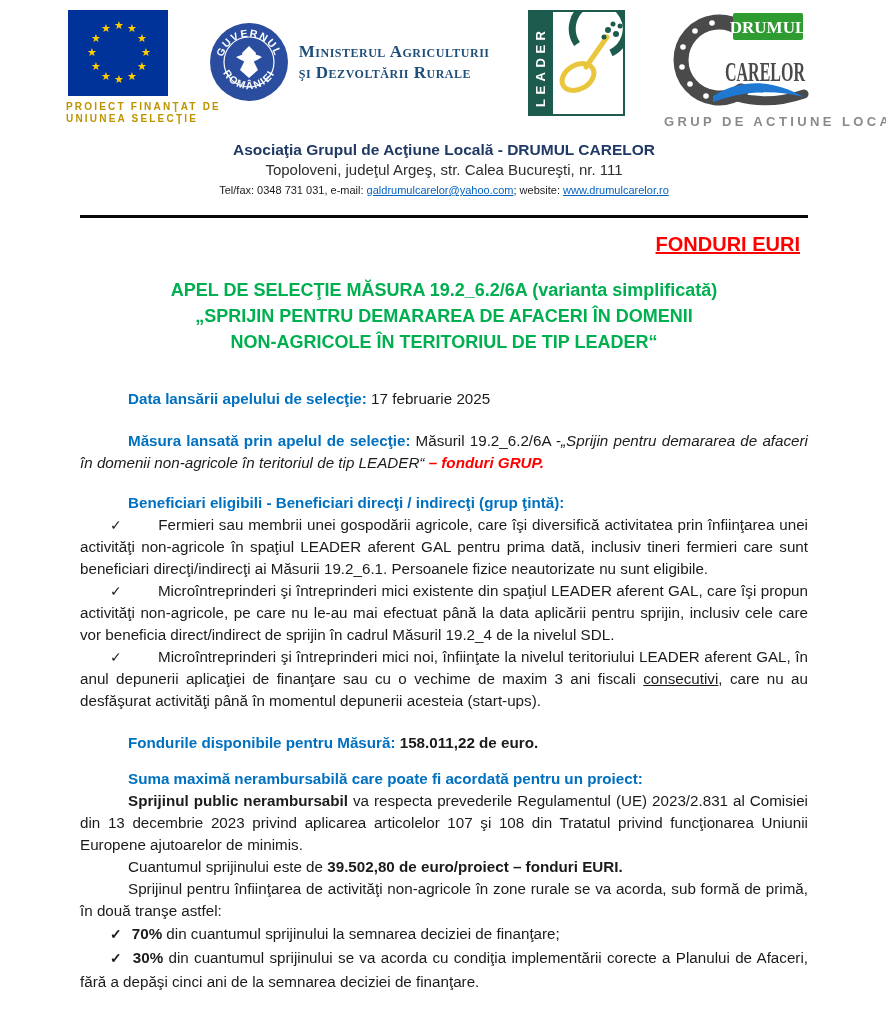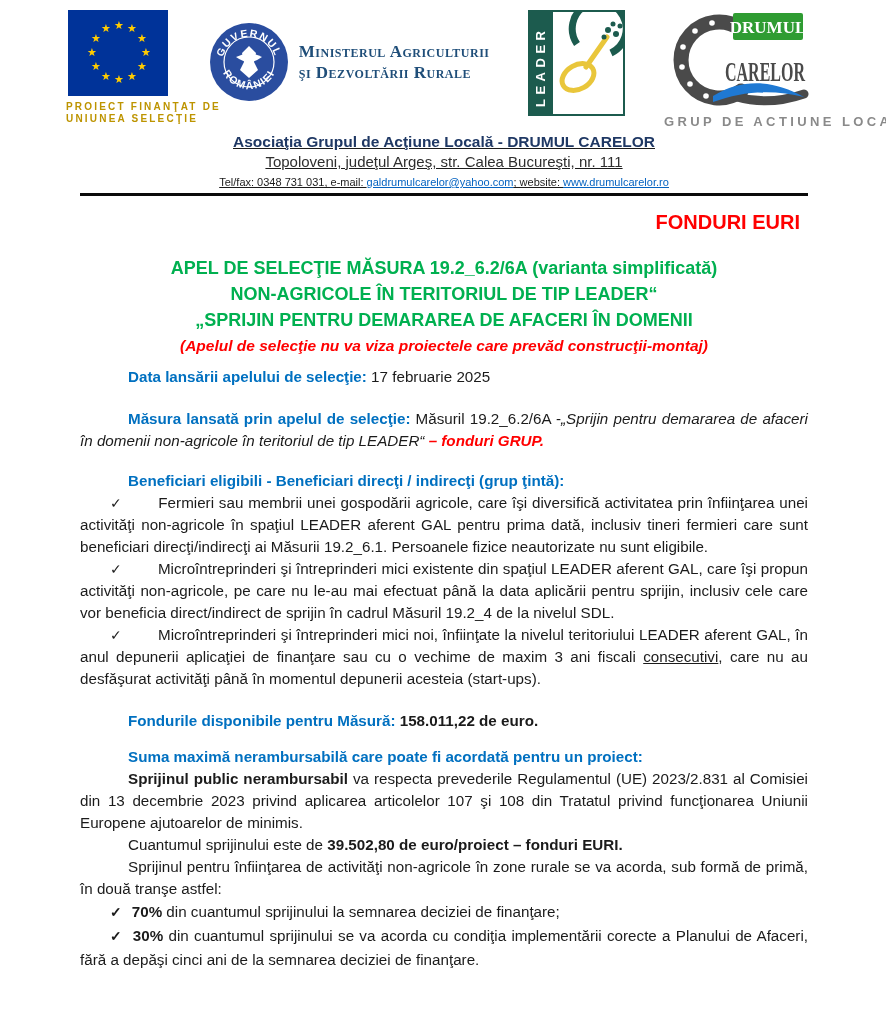--- a/index.html
+++ b/index.html
@@ -19,46 +19,46 @@
   .eu-caption { margin-top:5px; color:#BD9400; font-weight:bold; font-size:10px; letter-spacing:2.2px; line-height:11.5px; white-space:nowrap; }
 
   .gov-block { display:flex; align-items:center; gap:10px; margin-top:14px; }
   .ministry-text { font-family:"Liberation Serif", serif; font-variant:small-caps; font-weight:bold; color:#1F4E79; font-size:17px; line-height:21px; letter-spacing:0.5px; }
 
   .leader-block { margin-top:2px; }
   .gal-block { width:148px; text-align:center; }
   .gal-subtitle { margin-top:2px; color:#8a8a8a; font-weight:bold; font-size:13px; letter-spacing:3.4px; white-space:nowrap; }
 
   
-  .org-wrap { text-align:center; margin-top:8px; border-bottom:3px solid #0a0a0a; padding-bottom:1px;text-decoration:underline; }
+  .org-wrap { text-align:center; margin-top:16px; border-bottom:3px solid #0a0a0a; padding-bottom:15px; }
   .org-name { color:#1F3864; font-weight:bold; font-size:15.5px; line-height:20px; }
   .org-address { color:#2e2e2e; font-size:15px; line-height:20px; }
   .org-contact { color:#1b1b1b; font-size:11px; line-height:20px; }
   .org-contact a { color:#0563C1; text-decoration:underline; }
 
   
-  .fonduri { text-align:right; color:#FF0000; font-weight:bold; font-size:20px; margin-top:15px; padding-right:8px; }
+  .fonduri { text-align:right; color:#FF0000; font-weight:bold; font-size:20px; margin-top:15px; padding-right:8px;text-decoration:underline; }
   .title-block { text-align:center; margin-top:21px; }
   .title-line { color:#00B050; font-weight:bold; font-size:18px; line-height:26px; }
   .title-note { color:#FF0000; font-weight:bold; font-style:italic; font-size:15.5px; line-height:26px; }
 
   
   .body-p { margin:0; font-size:15.2px; line-height:22px; text-align:justify; text-indent:48px; }
   .blue { color:#0070C0; font-weight:bold; }
   .b { font-weight:bold; }
   .i { font-style:italic; }
   .red { color:#FF0000; font-weight:bold; }
   .u { text-decoration:underline; }
   .check { font-size:14px; }
   .check-p { text-indent:30px; }
   .check-gap { display:inline-block; width:36px; }
   .bullet-gap { display:inline-block; width:10px; }
   .bullet-p { line-height:24px; }
 
-  .mt-launch { margin-top:7px; }
+  .mt-launch { margin-top:33px; }
   .mt-measure { margin-top:20px; }
   .mt-benef { margin-top:18px; }
   .mt-funds { margin-top:20px; }
   .mt-suma { margin-top:14px; }
 
   svg text { font-family:"Liberation Sans", sans-serif; }
   svg .serif { font-family:"Liberation Serif", serif; }
 </style>
 </head>
 <body>
@@ -156,23 +156,22 @@
   <div class="org-wrap">
     <div class="org-name">Asociaţia Grupul de Acţiune Locală - DRUMUL CARELOR</div>
     <div class="org-address">Topoloveni, judeţul Argeş, str. Calea Bucureşti, nr. 111</div>
     <div class="org-contact"><span>Tel/fax: 0348 731 031, e-mail: </span><a href="#">galdrumulcarelor@yahoo.com</a><span>; website: </span><a href="#">www.drumulcarelor.ro</a></div>
   </div>
 
   <div class="fonduri">FONDURI EURI</div>
 
   <div class="title-block">
     <div class="title-line">APEL DE SELECŢIE MĂSURA 19.2_6.2/6A (varianta simplificată)</div>
+    <div class="title-line">„SPRIJIN PENTRU DEMARAREA DE AFACERI ÎN DOMENII</div>
     <div class="title-line">NON-AGRICOLE ÎN TERITORIUL DE TIP LEADER“</div>
-    <div class="title-line">„SPRIJIN PENTRU DEMARAREA DE AFACERI ÎN DOMENII</div>
-    <div class="title-note">(Apelul de selecţie nu va viza proiectele care prevăd construcţii-montaj)</div>
   </div>
 
   <p class="body-p mt-launch"><span class="blue">Data lansării apelului de selecţie:</span><span> 17 februarie 2025</span></p>
 
   <p class="body-p mt-measure"><span class="blue">Măsura lansată prin apelul de selecţie:</span><span> Măsuril 19.2_6.2/6A -</span><span class="i">„Sprijin pentru demararea de afaceri în domenii non-agricole în teritoriul de tip LEADER“ </span><span class="red i">– fonduri GRUP.</span></p>
 
   <p class="body-p mt-benef"><span class="blue">Beneficiari eligibili - Beneficiari direcţi / indirecţi (grup ţintă):</span></p>
 
   <p class="body-p check-p"><span class="check">✓</span><span class="check-gap"></span><span>Fermieri sau membrii unei gospodării agricole, care îşi diversifică activitatea prin înfiinţarea unei activităţi non-agricole în spaţiul LEADER aferent GAL pentru prima dată, inclusiv tineri fermieri care sunt beneficiari direcţi/indirecţi ai Măsurii 19.2_6.1. Persoanele fizice neautorizate nu sunt eligibile.</span></p>
 

